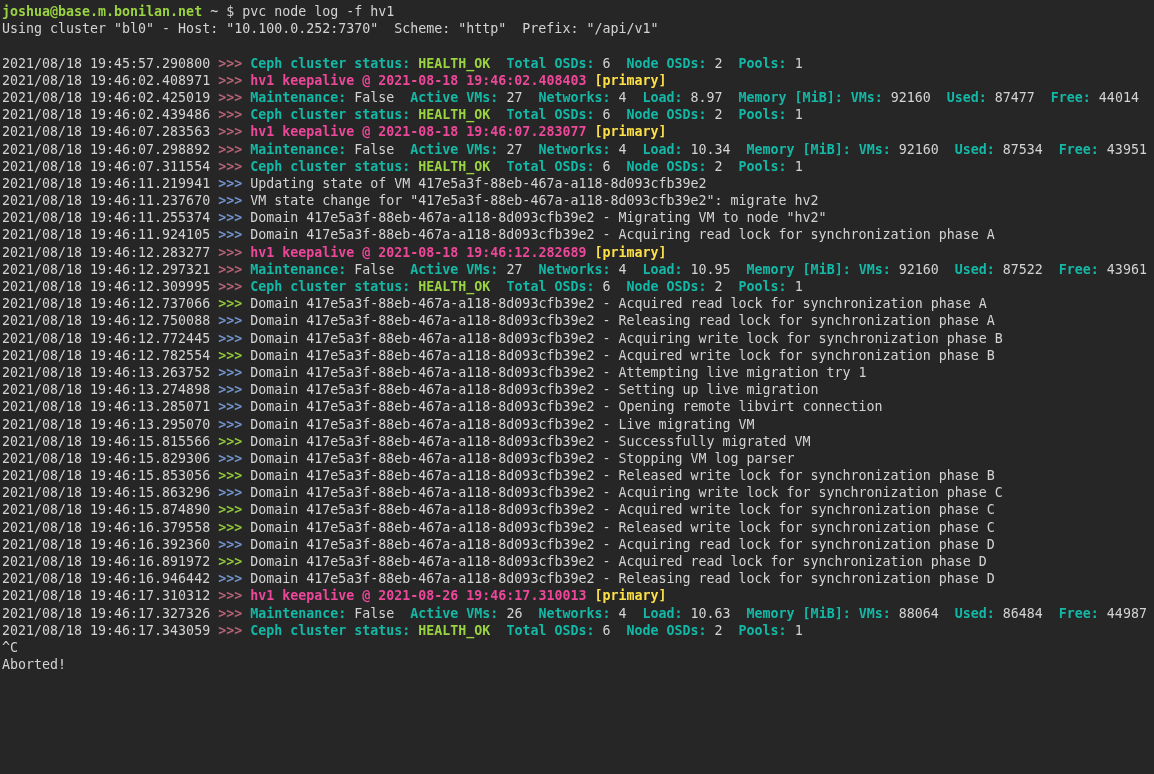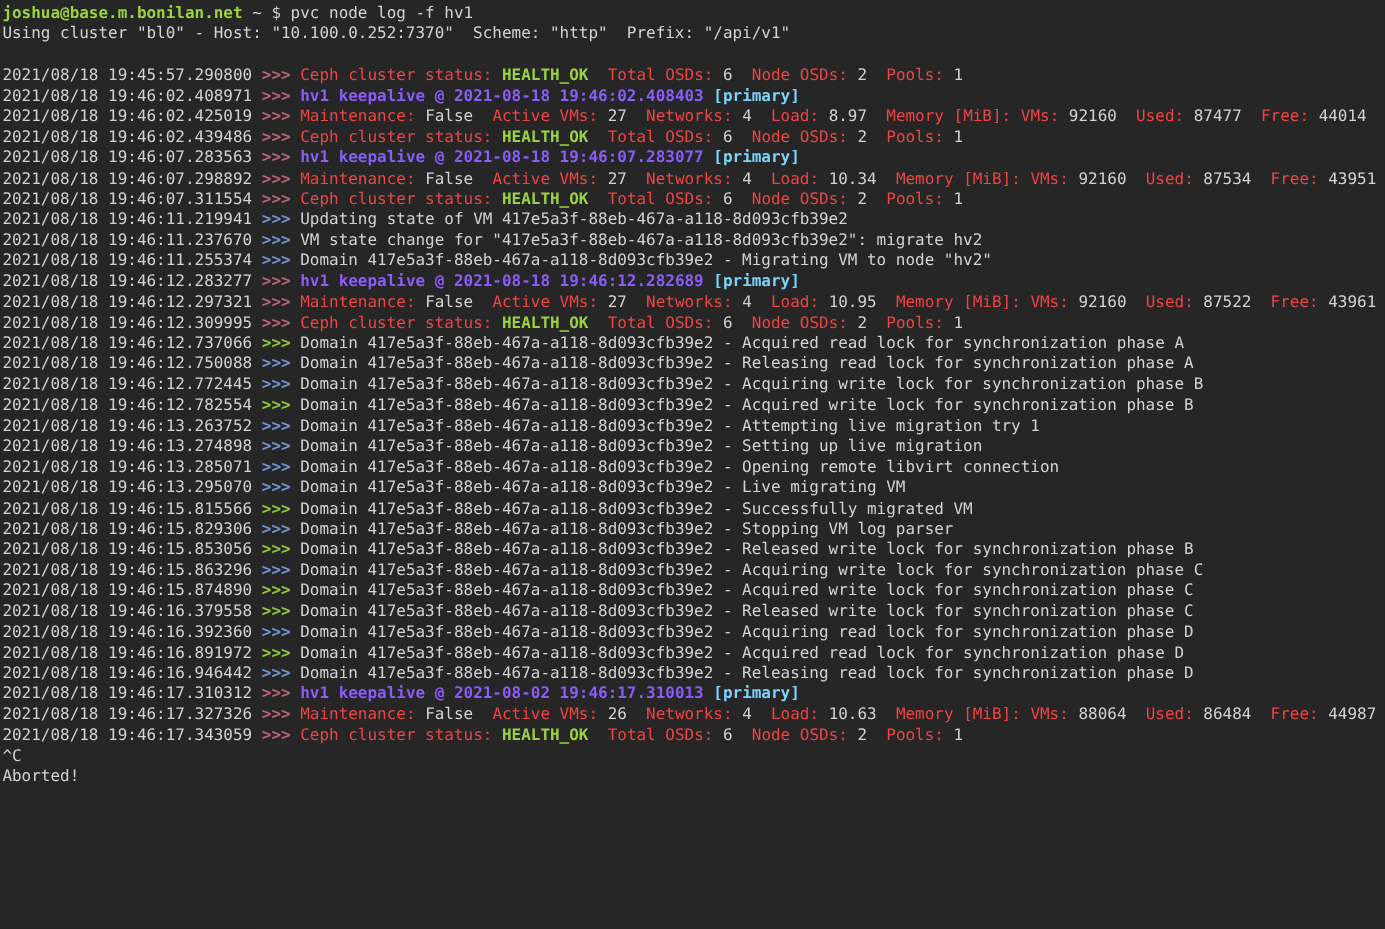--- a/index.html
+++ b/index.html
@@ -20,24 +20,24 @@
     font-size: 13.3px;
     line-height: 17.2px;
     color: #d3d3d3;
     cursor: text;
   }
   .line {
     height: 17.2px;
     white-space: pre;
   }
   .fg   { color: #d3d3d3; }
-  .b    { color: #ef4444; font-weight: normal; }
-  .g    { color: #7dd3fc; font-weight: bold; }
+  .b    { color: #14b8a6; font-weight: bold; }
+  .g    { color: #fde047; font-weight: bold; }
   .gb   { color: #9ad341; font-weight: bold; }
-  .p    { color: #8b5cf6; font-weight: bold; }
+  .p    { color: #ec4899; font-weight: bold; }
   .mk-s { color: #b66277; font-weight: bold; }
   .mk-i { color: #7193ce; font-weight: bold; }
   .mk-o { color: #8fc838; font-weight: bold; }
 </style>
 </head>
 <body>
 
 <div class="terminal">
   <div class="line"><span class="gb">joshua@base.m.bonilan.net</span><span class="fg"> ~ $ </span><span class="fg">pvc node log -f hv1</span></div>
   <div class="line fg">Using cluster "bl0" - Host: "10.100.0.252:7370"  Scheme: "http"  Prefix: "/api/v1"</div>
@@ -46,39 +46,40 @@
       <div class="line"><span class="fg">2021/08/18 19:45:57.290800 </span><span class="mk-s">&gt;&gt;&gt; </span><span class="b">Ceph cluster status:</span><span class="fg"> </span><span class="gb">HEALTH_OK</span><span class="fg">  </span><span class="b">Total OSDs:</span><span class="fg"> 6  </span><span class="b">Node OSDs:</span><span class="fg"> 2  </span><span class="b">Pools:</span><span class="fg"> 1</span></div>
       <div class="line"><span class="fg">2021/08/18 19:46:02.408971 </span><span class="mk-s">&gt;&gt;&gt; </span><span class="p">hv1 keepalive @ 2021-08-18 19:46:02.408403 </span><span class="g">[primary]</span></div>
       <div class="line"><span class="fg">2021/08/18 19:46:02.425019 </span><span class="mk-s">&gt;&gt;&gt; </span><span class="b">Maintenance:</span><span class="fg"> False  </span><span class="b">Active VMs:</span><span class="fg"> 27  </span><span class="b">Networks:</span><span class="fg"> 4  </span><span class="b">Load:</span><span class="fg"> 8.97  </span><span class="b">Memory [MiB]:</span><span class="fg"> </span><span class="b">VMs:</span><span class="fg"> 92160  </span><span class="b">Used:</span><span class="fg"> 87477  </span><span class="b">Free:</span><span class="fg"> 44014</span></div>
       <div class="line"><span class="fg">2021/08/18 19:46:02.439486 </span><span class="mk-s">&gt;&gt;&gt; </span><span class="b">Ceph cluster status:</span><span class="fg"> </span><span class="gb">HEALTH_OK</span><span class="fg">  </span><span class="b">Total OSDs:</span><span class="fg"> 6  </span><span class="b">Node OSDs:</span><span class="fg"> 2  </span><span class="b">Pools:</span><span class="fg"> 1</span></div>
       <div class="line"><span class="fg">2021/08/18 19:46:07.283563 </span><span class="mk-s">&gt;&gt;&gt; </span><span class="p">hv1 keepalive @ 2021-08-18 19:46:07.283077 </span><span class="g">[primary]</span></div>
       <div class="line"><span class="fg">2021/08/18 19:46:07.298892 </span><span class="mk-s">&gt;&gt;&gt; </span><span class="b">Maintenance:</span><span class="fg"> False  </span><span class="b">Active VMs:</span><span class="fg"> 27  </span><span class="b">Networks:</span><span class="fg"> 4  </span><span class="b">Load:</span><span class="fg"> 10.34  </span><span class="b">Memory [MiB]:</span><span class="fg"> </span><span class="b">VMs:</span><span class="fg"> 92160  </span><span class="b">Used:</span><span class="fg"> 87534  </span><span class="b">Free:</span><span class="fg"> 43951</span></div>
       <div class="line"><span class="fg">2021/08/18 19:46:07.311554 </span><span class="mk-s">&gt;&gt;&gt; </span><span class="b">Ceph cluster status:</span><span class="fg"> </span><span class="gb">HEALTH_OK</span><span class="fg">  </span><span class="b">Total OSDs:</span><span class="fg"> 6  </span><span class="b">Node OSDs:</span><span class="fg"> 2  </span><span class="b">Pools:</span><span class="fg"> 1</span></div>
       <div class="line"><span class="fg">2021/08/18 19:46:11.219941 </span><span class="mk-i">&gt;&gt;&gt; </span><span class="fg">Updating state of VM 417e5a3f-88eb-467a-a118-8d093cfb39e2</span></div>
       <div class="line"><span class="fg">2021/08/18 19:46:11.237670 </span><span class="mk-i">&gt;&gt;&gt; </span><span class="fg">VM state change for "417e5a3f-88eb-467a-a118-8d093cfb39e2": migrate hv2</span></div>
       <div class="line"><span class="fg">2021/08/18 19:46:11.255374 </span><span class="mk-i">&gt;&gt;&gt; </span><span class="fg">Domain 417e5a3f-88eb-467a-a118-8d093cfb39e2 - Migrating VM to node "hv2"</span></div>
+      <div class="line"><span class="fg">2021/08/18 19:46:11.924105 </span><span class="mk-i">&gt;&gt;&gt; </span><span class="fg">Domain 417e5a3f-88eb-467a-a118-8d093cfb39e2 - Acquiring read lock for synchronization phase A</span></div>
       <div class="line"><span class="fg">2021/08/18 19:46:12.283277 </span><span class="mk-s">&gt;&gt;&gt; </span><span class="p">hv1 keepalive @ 2021-08-18 19:46:12.282689 </span><span class="g">[primary]</span></div>
       <div class="line"><span class="fg">2021/08/18 19:46:12.297321 </span><span class="mk-s">&gt;&gt;&gt; </span><span class="b">Maintenance:</span><span class="fg"> False  </span><span class="b">Active VMs:</span><span class="fg"> 27  </span><span class="b">Networks:</span><span class="fg"> 4  </span><span class="b">Load:</span><span class="fg"> 10.95  </span><span class="b">Memory [MiB]:</span><span class="fg"> </span><span class="b">VMs:</span><span class="fg"> 92160  </span><span class="b">Used:</span><span class="fg"> 87522  </span><span class="b">Free:</span><span class="fg"> 43961</span></div>
       <div class="line"><span class="fg">2021/08/18 19:46:12.309995 </span><span class="mk-s">&gt;&gt;&gt; </span><span class="b">Ceph cluster status:</span><span class="fg"> </span><span class="gb">HEALTH_OK</span><span class="fg">  </span><span class="b">Total OSDs:</span><span class="fg"> 6  </span><span class="b">Node OSDs:</span><span class="fg"> 2  </span><span class="b">Pools:</span><span class="fg"> 1</span></div>
       <div class="line"><span class="fg">2021/08/18 19:46:12.737066 </span><span class="mk-o">&gt;&gt;&gt; </span><span class="fg">Domain 417e5a3f-88eb-467a-a118-8d093cfb39e2 - Acquired read lock for synchronization phase A</span></div>
       <div class="line"><span class="fg">2021/08/18 19:46:12.750088 </span><span class="mk-i">&gt;&gt;&gt; </span><span class="fg">Domain 417e5a3f-88eb-467a-a118-8d093cfb39e2 - Releasing read lock for synchronization phase A</span></div>
       <div class="line"><span class="fg">2021/08/18 19:46:12.772445 </span><span class="mk-i">&gt;&gt;&gt; </span><span class="fg">Domain 417e5a3f-88eb-467a-a118-8d093cfb39e2 - Acquiring write lock for synchronization phase B</span></div>
       <div class="line"><span class="fg">2021/08/18 19:46:12.782554 </span><span class="mk-o">&gt;&gt;&gt; </span><span class="fg">Domain 417e5a3f-88eb-467a-a118-8d093cfb39e2 - Acquired write lock for synchronization phase B</span></div>
       <div class="line"><span class="fg">2021/08/18 19:46:13.263752 </span><span class="mk-i">&gt;&gt;&gt; </span><span class="fg">Domain 417e5a3f-88eb-467a-a118-8d093cfb39e2 - Attempting live migration try 1</span></div>
       <div class="line"><span class="fg">2021/08/18 19:46:13.274898 </span><span class="mk-i">&gt;&gt;&gt; </span><span class="fg">Domain 417e5a3f-88eb-467a-a118-8d093cfb39e2 - Setting up live migration</span></div>
       <div class="line"><span class="fg">2021/08/18 19:46:13.285071 </span><span class="mk-i">&gt;&gt;&gt; </span><span class="fg">Domain 417e5a3f-88eb-467a-a118-8d093cfb39e2 - Opening remote libvirt connection</span></div>
       <div class="line"><span class="fg">2021/08/18 19:46:13.295070 </span><span class="mk-i">&gt;&gt;&gt; </span><span class="fg">Domain 417e5a3f-88eb-467a-a118-8d093cfb39e2 - Live migrating VM</span></div>
       <div class="line"><span class="fg">2021/08/18 19:46:15.815566 </span><span class="mk-o">&gt;&gt;&gt; </span><span class="fg">Domain 417e5a3f-88eb-467a-a118-8d093cfb39e2 - Successfully migrated VM</span></div>
       <div class="line"><span class="fg">2021/08/18 19:46:15.829306 </span><span class="mk-i">&gt;&gt;&gt; </span><span class="fg">Domain 417e5a3f-88eb-467a-a118-8d093cfb39e2 - Stopping VM log parser</span></div>
       <div class="line"><span class="fg">2021/08/18 19:46:15.853056 </span><span class="mk-o">&gt;&gt;&gt; </span><span class="fg">Domain 417e5a3f-88eb-467a-a118-8d093cfb39e2 - Released write lock for synchronization phase B</span></div>
       <div class="line"><span class="fg">2021/08/18 19:46:15.863296 </span><span class="mk-i">&gt;&gt;&gt; </span><span class="fg">Domain 417e5a3f-88eb-467a-a118-8d093cfb39e2 - Acquiring write lock for synchronization phase C</span></div>
       <div class="line"><span class="fg">2021/08/18 19:46:15.874890 </span><span class="mk-o">&gt;&gt;&gt; </span><span class="fg">Domain 417e5a3f-88eb-467a-a118-8d093cfb39e2 - Acquired write lock for synchronization phase C</span></div>
       <div class="line"><span class="fg">2021/08/18 19:46:16.379558 </span><span class="mk-o">&gt;&gt;&gt; </span><span class="fg">Domain 417e5a3f-88eb-467a-a118-8d093cfb39e2 - Released write lock for synchronization phase C</span></div>
       <div class="line"><span class="fg">2021/08/18 19:46:16.392360 </span><span class="mk-i">&gt;&gt;&gt; </span><span class="fg">Domain 417e5a3f-88eb-467a-a118-8d093cfb39e2 - Acquiring read lock for synchronization phase D</span></div>
       <div class="line"><span class="fg">2021/08/18 19:46:16.891972 </span><span class="mk-o">&gt;&gt;&gt; </span><span class="fg">Domain 417e5a3f-88eb-467a-a118-8d093cfb39e2 - Acquired read lock for synchronization phase D</span></div>
       <div class="line"><span class="fg">2021/08/18 19:46:16.946442 </span><span class="mk-i">&gt;&gt;&gt; </span><span class="fg">Domain 417e5a3f-88eb-467a-a118-8d093cfb39e2 - Releasing read lock for synchronization phase D</span></div>
-      <div class="line"><span class="fg">2021/08/18 19:46:17.310312 </span><span class="mk-s">&gt;&gt;&gt; </span><span class="p">hv1 keepalive @ 2021-08-02 19:46:17.310013 </span><span class="g">[primary]</span></div>
+      <div class="line"><span class="fg">2021/08/18 19:46:17.310312 </span><span class="mk-s">&gt;&gt;&gt; </span><span class="p">hv1 keepalive @ 2021-08-26 19:46:17.310013 </span><span class="g">[primary]</span></div>
       <div class="line"><span class="fg">2021/08/18 19:46:17.327326 </span><span class="mk-s">&gt;&gt;&gt; </span><span class="b">Maintenance:</span><span class="fg"> False  </span><span class="b">Active VMs:</span><span class="fg"> 26  </span><span class="b">Networks:</span><span class="fg"> 4  </span><span class="b">Load:</span><span class="fg"> 10.63  </span><span class="b">Memory [MiB]:</span><span class="fg"> </span><span class="b">VMs:</span><span class="fg"> 88064  </span><span class="b">Used:</span><span class="fg"> 86484  </span><span class="b">Free:</span><span class="fg"> 44987</span></div>
       <div class="line"><span class="fg">2021/08/18 19:46:17.343059 </span><span class="mk-s">&gt;&gt;&gt; </span><span class="b">Ceph cluster status:</span><span class="fg"> </span><span class="gb">HEALTH_OK</span><span class="fg">  </span><span class="b">Total OSDs:</span><span class="fg"> 6  </span><span class="b">Node OSDs:</span><span class="fg"> 2  </span><span class="b">Pools:</span><span class="fg"> 1</span></div>
     </div>
   <div class="line fg">^C</div>
   <div class="line fg">Aborted!</div>
 </div>
 
 </body></html>

